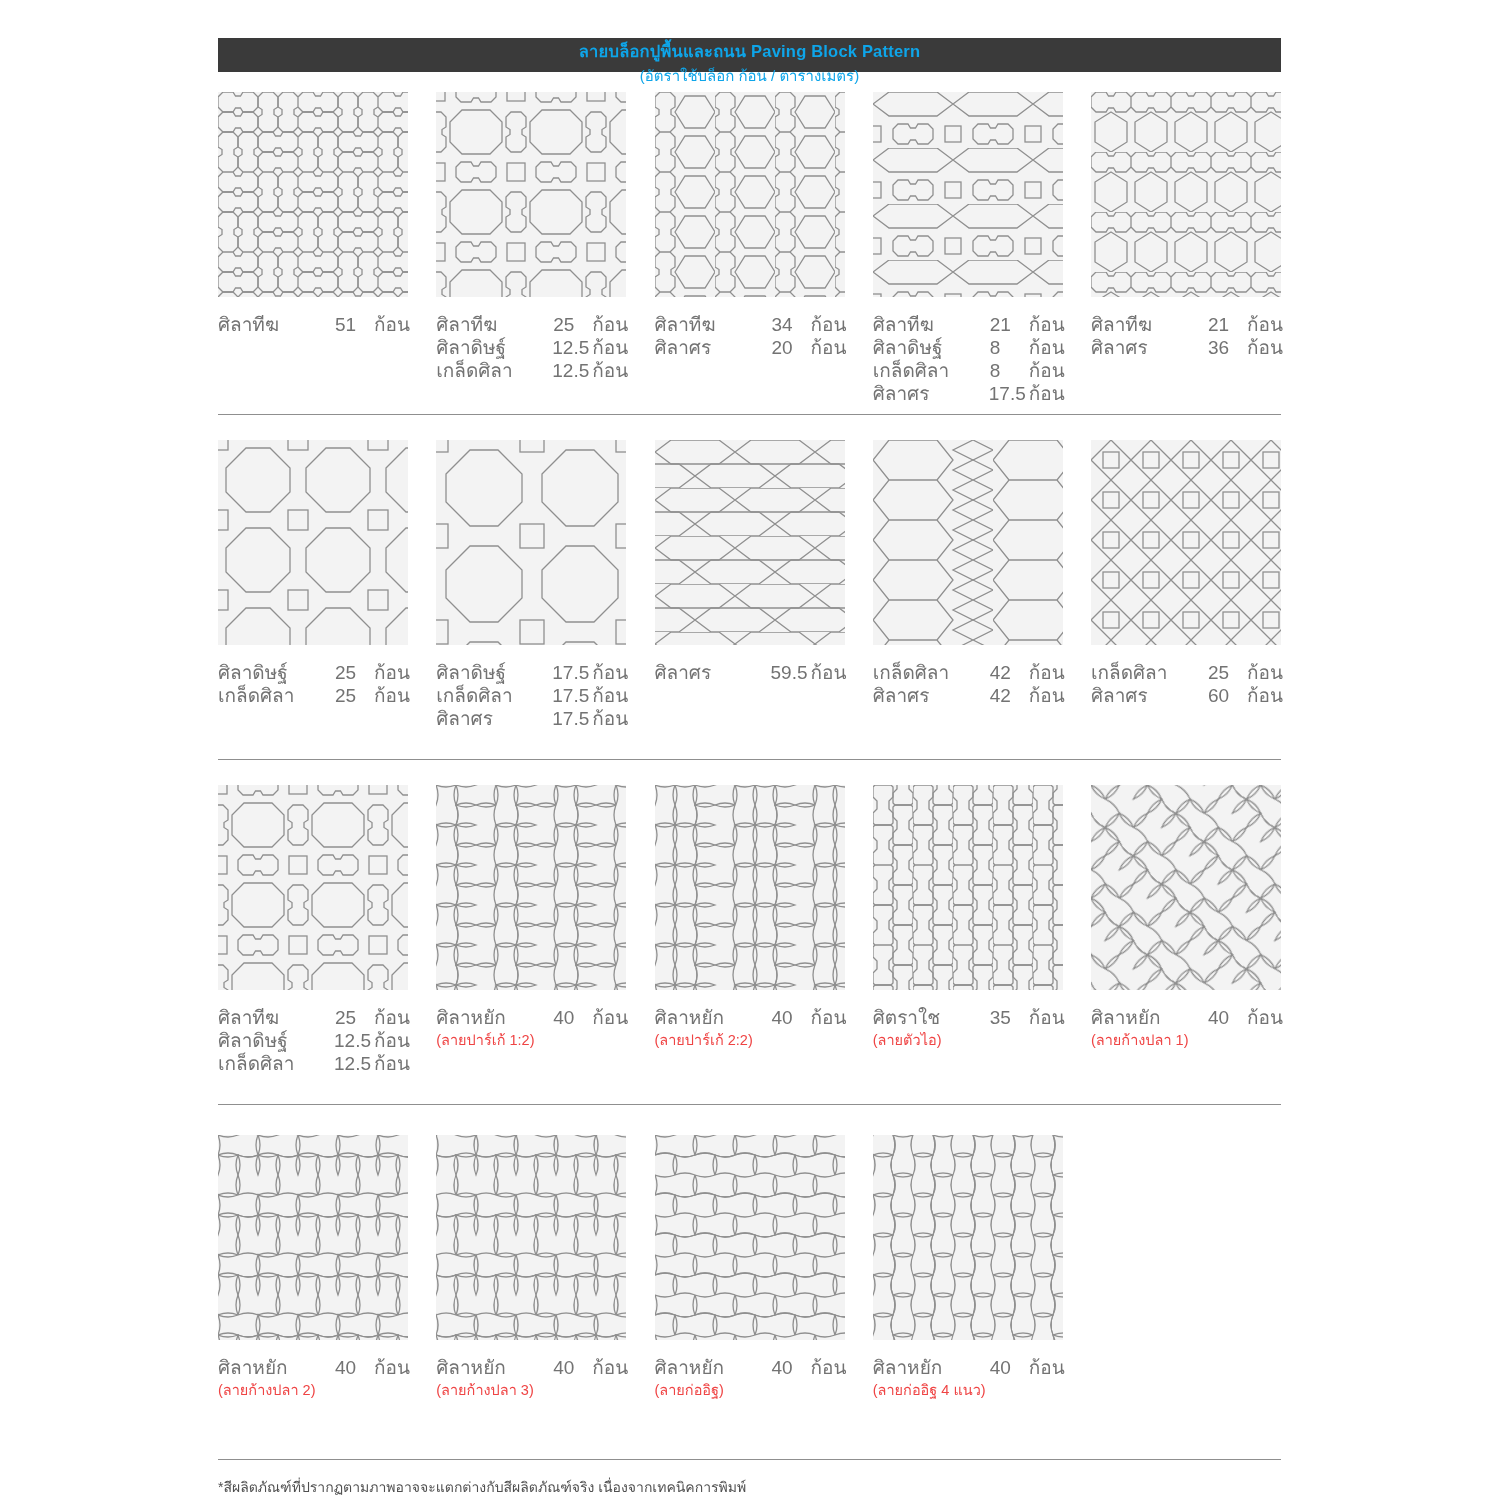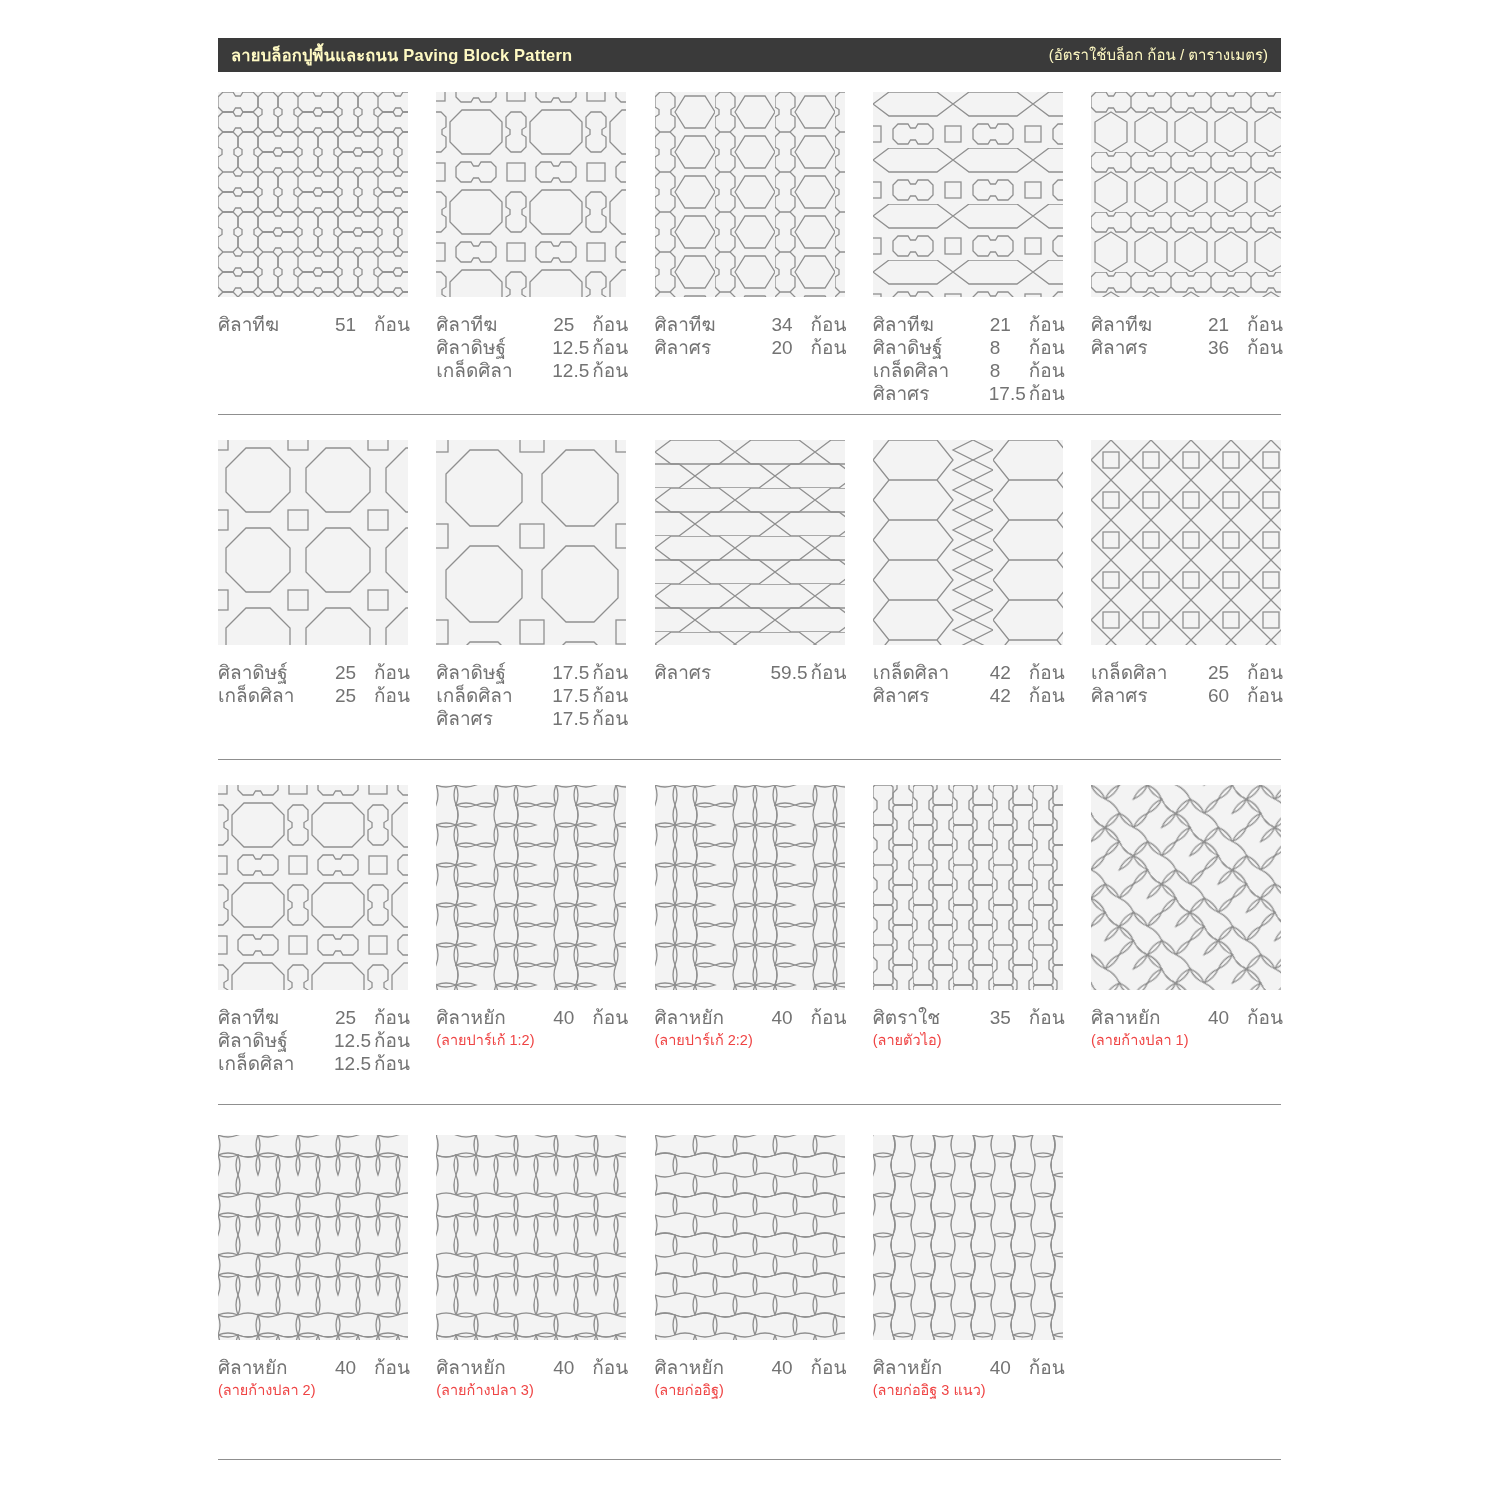--- a/index.html
+++ b/index.html
@@ -2,22 +2,22 @@
 <html><head>
 <meta charset="utf-8">
 <style>
   html,body{margin:0;padding:0;}
   body{
     width:1500px;height:1500px;position:relative;background:#ffffff;
     font-family:"Liberation Sans","DejaVu Sans",sans-serif;color:#3d3d3d;
   }
   .page{position:absolute;left:218px;top:38px;width:1063px;}
   .hbar{
-    height:34px;background:#3a3a3a;color:#fef9c3;display:flex;
-    justify-content:space-between;align-items:center;padding:0 13px;box-sizing:border-box;
+    height:34px;background:#3a3a3a;color:#0ea5e9;display:flex;
+    justify-content:space-between;align-items:center;padding:0 13px;box-sizing:border-box;flex-direction:column;
   }
   .hbar .h-title{font-size:16.5px;font-weight:bold;letter-spacing:.2px;}
   .hbar .h-note{font-size:15px;font-weight:normal;}
   section.prow{
     display:grid;grid-template-columns:repeat(5,190px);justify-content:space-between;
     border-bottom:1px solid #8f8f8f;box-sizing:border-box;
   }
   section.prow.r1{height:343px;padding-top:20px;}
   section.prow.r2{height:345px;padding-top:25px;}
   section.prow.r3{height:345px;padding-top:25px;}
@@ -541,19 +541,20 @@
           <svg class="swatch" viewBox="0 0 190 205">
             <rect x="0" y="0" width="190" height="205" fill="#f3f3f3"></rect>
             <rect x="0" y="0" width="190" height="205" fill="url(#pat-wavy-runningbond-vert)"></rect>
           </svg>
           <div class="labels">
             <div class="lrow">
               <span class="lname">ศิลาหยัก</span>
               <span class="lqty">40</span>
               <span class="lunit">ก้อน</span>
             </div>
-            <div class="lsub">(ลายก่ออิฐ 3 แนว)</div>
+            <div class="lsub">(ลายก่ออิฐ 4 แนว)</div>
           </div>
         </div>
       </section>
     </div>
 
+  <div class="footnote">*สีผลิตภัณฑ์ที่ปรากฏตามภาพอาจจะแตกต่างกับสีผลิตภัณฑ์จริง เนื่องจากเทคนิคการพิมพ์</div>
 </div>
 
 </body></html>

